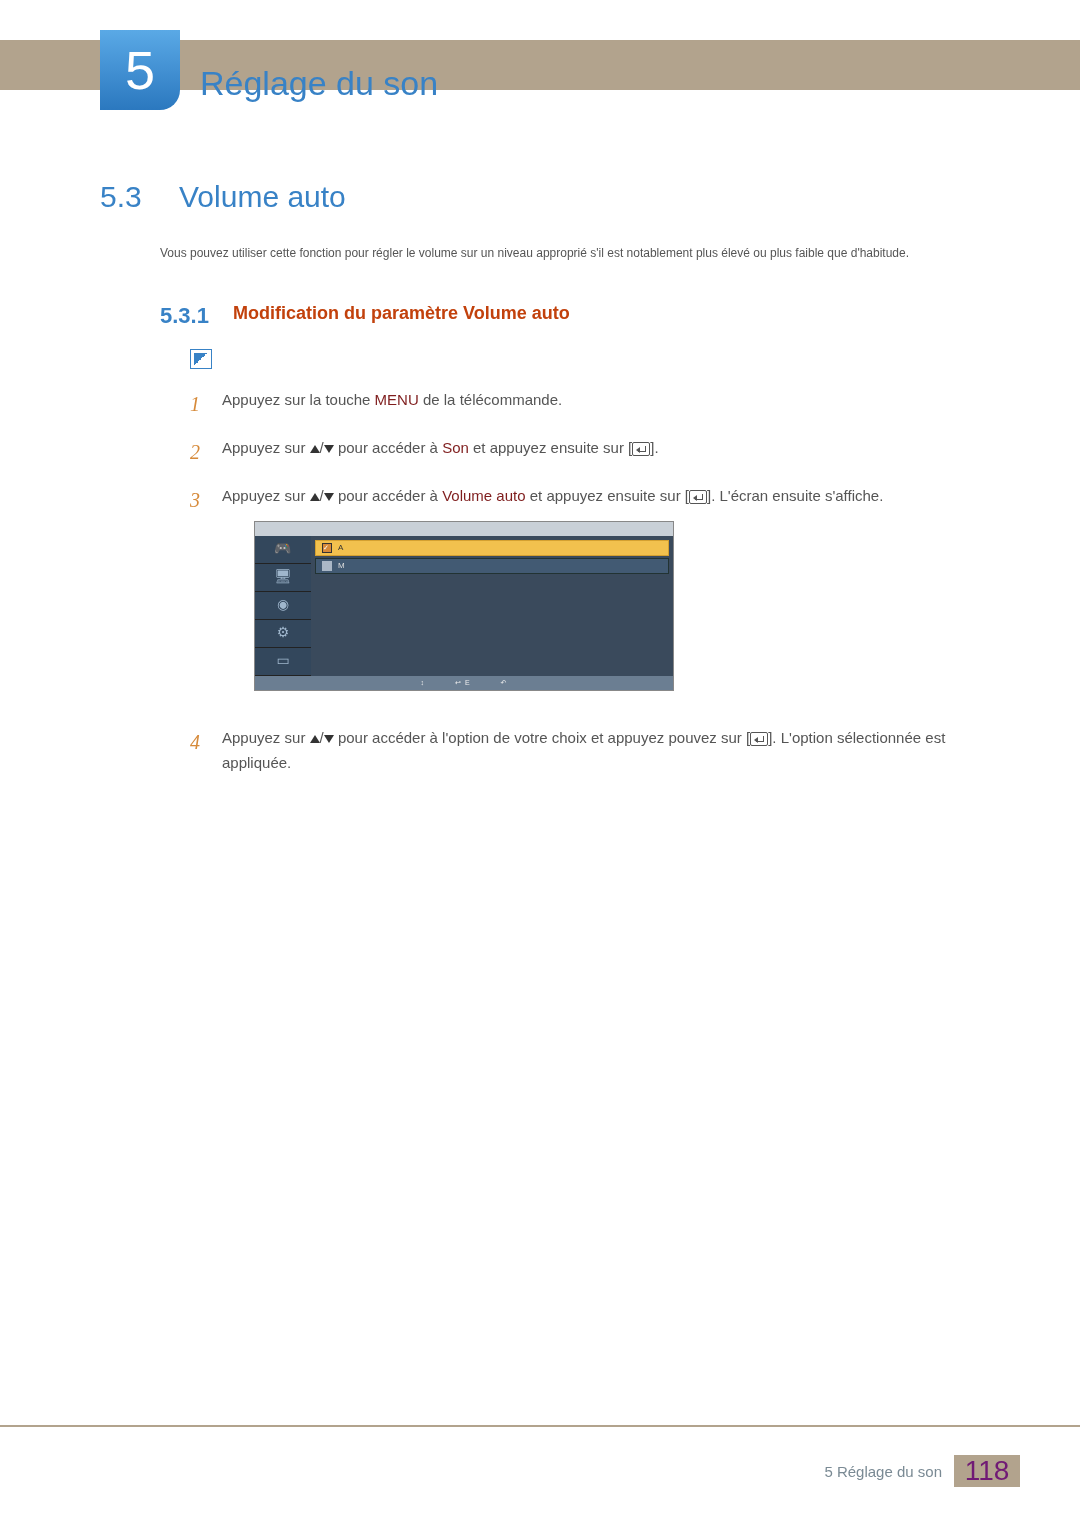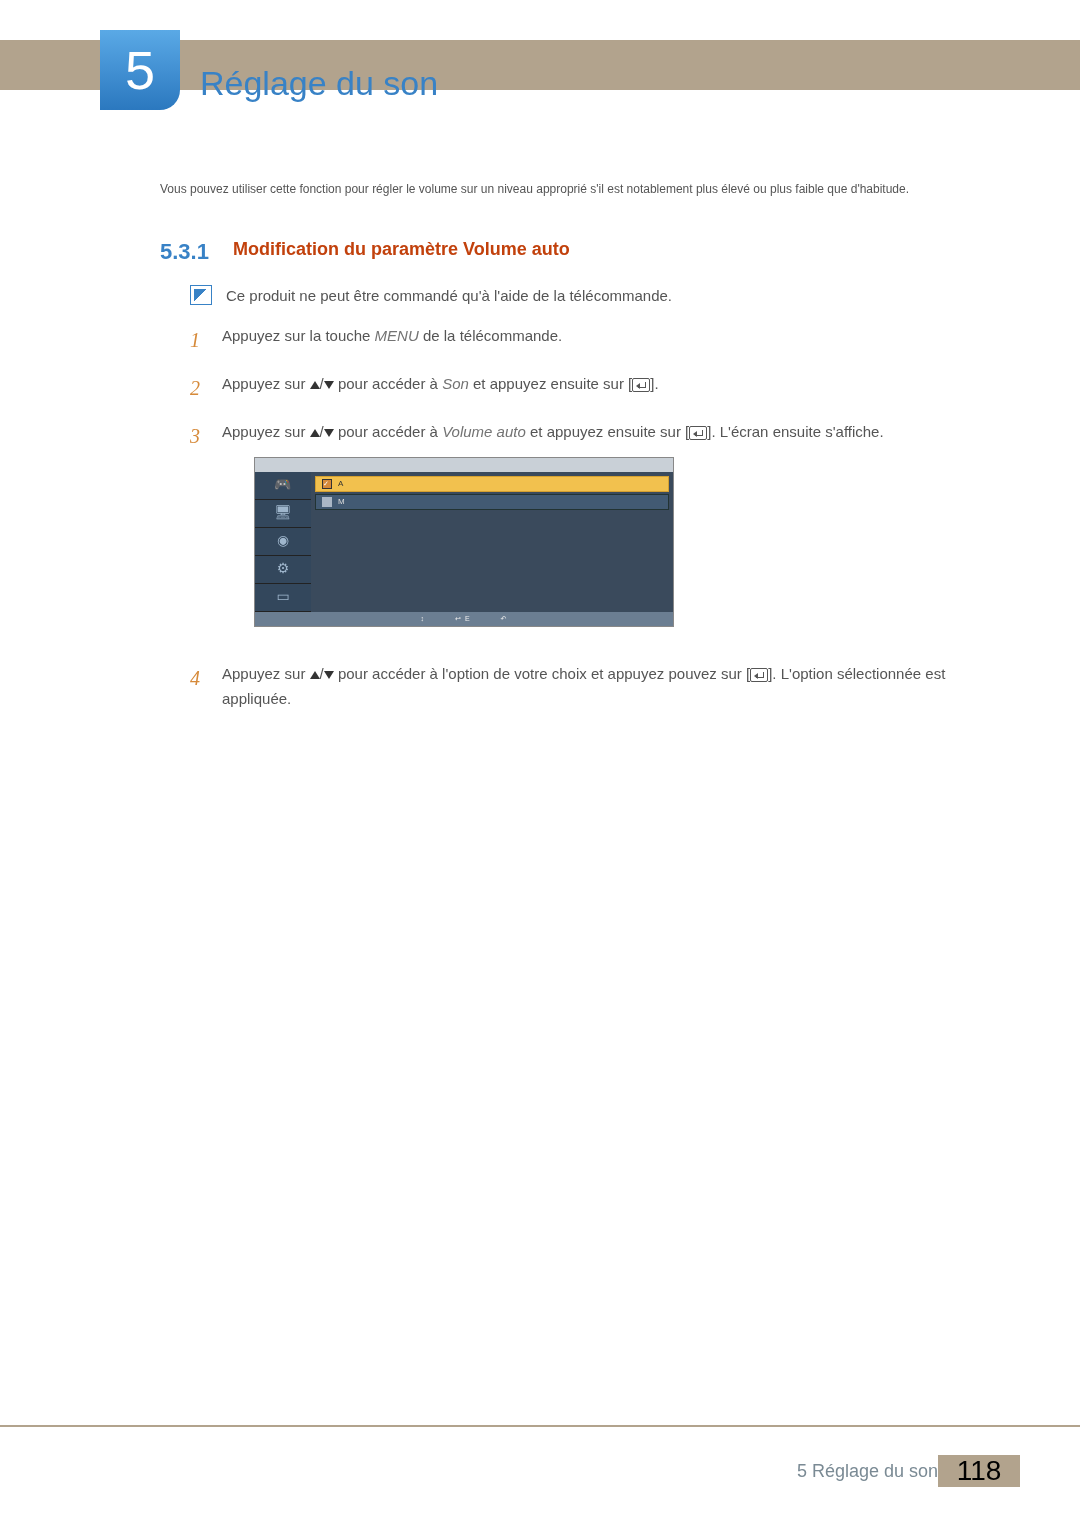--- a/index.html
+++ b/index.html
@@ -65,21 +65,21 @@
   }
   .note-icon::after{
     content:""; position:absolute; left:3px; top:3px; right:3px; bottom:3px;
     background: linear-gradient(135deg,#3882c6 50%, transparent 50%);
   }
   .note-text { font-size: 15px; color:#555;}
   ol.steps { list-style:none; margin-left:90px;}
   ol.steps li { display:flex; gap:18px; margin-bottom:14px; font-size:15px; line-height:1.7; color:#555;}
   ol.steps li .num { color:#d68a3a; font-style:italic; font-family: Georgia, serif; font-size:20px; min-width:14px;}
   ol.steps li .body { flex:1;}
-  .hl { color:#737373;font-style:italic;}
+  .hl { color:#7f1d1d;}
   .tri-up, .tri-down {
     display:inline-block; width:0; height:0; border-left:5px solid transparent; border-right:5px solid transparent;
     vertical-align: middle;
   }
   .tri-up { border-bottom:8px solid #333;}
   .tri-down { border-top:8px solid #333;}
   .enter-icon {
     display:inline-block; vertical-align:middle; width:18px; height:14px;
     border:1.5px solid #555; border-radius:2px; position:relative;
   }
@@ -118,48 +118,51 @@
   .osd-bottom .back::before{ content:"↶ "; }
 
   
   .footer-line {
     position:absolute; left:0; right:0; bottom:100px; height:2px; background:#b2a38d;
   }
   .footer {
     position:absolute; right:60px; bottom:40px; display:flex; align-items:stretch; gap:0;
   }
   .footer .label {
-    font-size:18px; color:#7a8a94; display:flex; align-items:center; padding-right:0;
+    font-size:15px; color:#7a8a94; display:flex; align-items:center; padding-right:12px;
   }
   .footer .pagebox {
-    background:#b2a38d; color:#000000; font-size:28px; width:82px; display:flex; align-items:center; justify-content:center;
+    background:#b2a38d; color:#701a75; font-size:28px; width:66px; display:flex; align-items:center; justify-content:center;
   }
 </style>
 </head>
 <body>
 
 <div class="top-band"></div>
 <div class="chapter-tab">
   <span>5</span>
 </div>
 <div class="chapter-title">Réglage du son</div>
 
 <div class="content">
 
+  <div class="section-row">
+    <div class="section-num">5.3</div>
+    <div class="section-title">Volume auto</div>
+  </div>
 
   <p class="intro">Vous pouvez utiliser cette fonction pour régler le volume sur un niveau approprié s'il est notablement plus élevé ou plus faible que d'habitude.</p>
 
   <div class="subsection-row">
     <div class="subsection-num">5.3.1</div>
     <div class="subsection-title">Modification du paramètre Volume auto</div>
   </div>
 
   <div class="note-row">
     <div class="note-icon"></div>
-    <div class="note-text">Ce produit ne peut être commandé qu'à l'aide de la télécommande.</div>
   </div>
 
   <ol class="steps">
     <li>
       <span class="num">1</span>
       <span class="body">
         <span>Appuyez sur la touche </span><span class="hl">MENU</span><span> de la télécommande.</span>
       </span>
     </li>
     <li>

